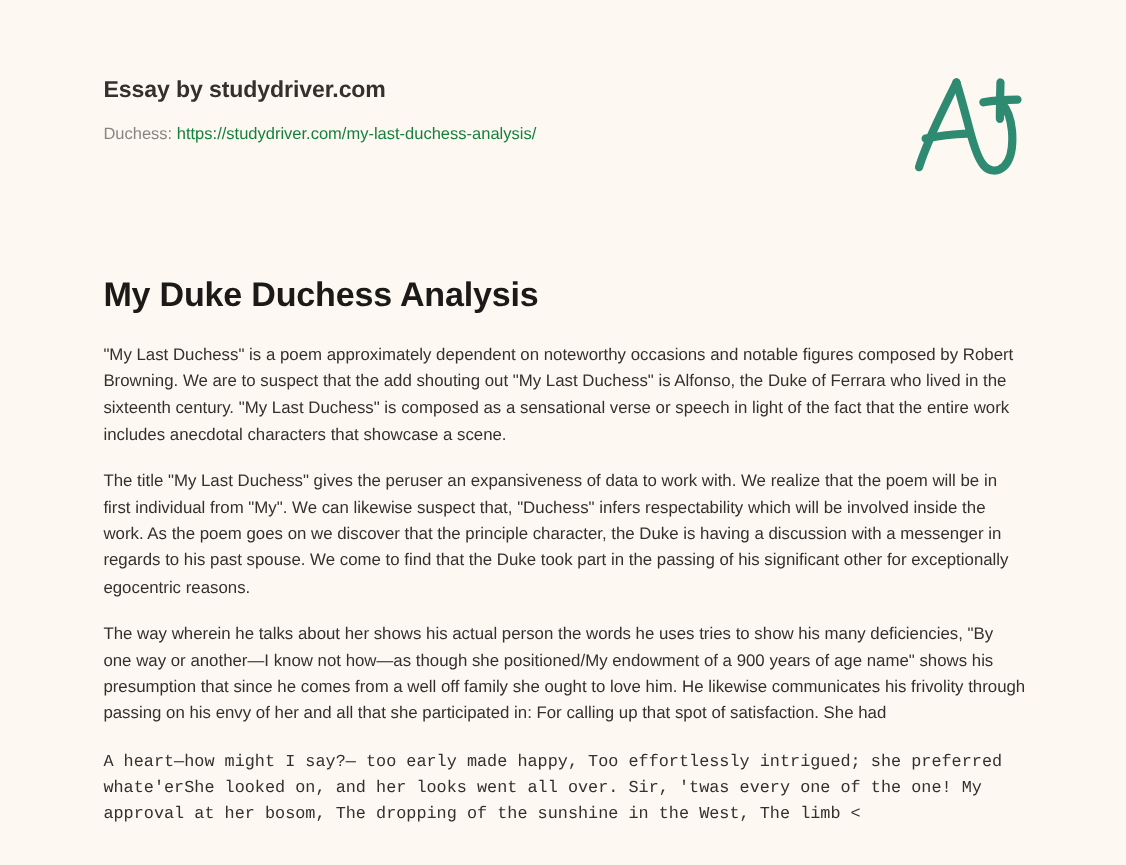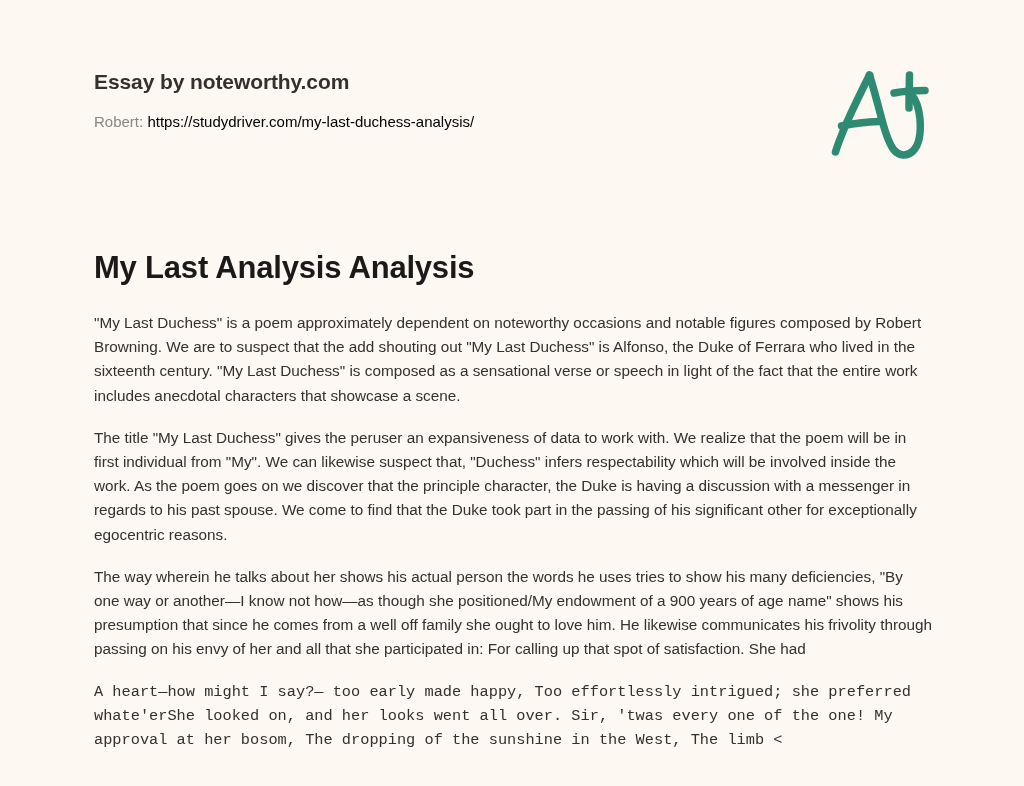--- a/index.html
+++ b/index.html
@@ -44,21 +44,21 @@
     font-size: 15px;
     line-height: 20px;
     white-space: nowrap;
   }
 
   .source-label {
     color: #8a8580;
   }
 
   .source-url {
-    color: #000000;
+    color: #15803d;
     text-decoration: none;
     cursor: pointer;
   }
 
   
   .logo {
     position: absolute;
     right: 84px;
     top: 62px;
     width: 116px;
@@ -103,23 +103,23 @@
     margin-bottom: 0;
     font-family: Liberation Mono, monospace;
   }
 </style>
 </head>
 <body>
 
 <div class="page">
 
   <div class="header">
-    <div class="essay-by">Essay by noteworthy.com</div>
+    <div class="essay-by">Essay by studydriver.com</div>
     <div class="source-line">
-      <span class="source-label">Robert:</span>
+      <span class="source-label">Duchess:</span>
       <span class="source-url">https://studydriver.com/my-last-duchess-analysis/</span>
     </div>
   </div>
 
   <div class="logo">
     <svg viewBox="0 0 116 108" xmlns="http://www.w3.org/2000/svg">
       <g fill="none" stroke="#2e8b72" stroke-linecap="round" stroke-linejoin="round">
 
         <path d="M45.5 13 C41 22, 31 42, 23 60 C17.5 73, 13.5 83, 11.5 90" stroke-width="7.5"></path>
 
@@ -129,21 +129,21 @@
 
         <path d="M17.5 64 C27 62, 42 60, 55.5 59.5" stroke-width="7.5"></path>
 
         <path d="M70 31 C78 29.5, 90 28.5, 101 28.5" stroke-width="7.5"></path>
 
         <path d="M85.5 13 C85.2 23, 85 36, 85 46" stroke-width="7.5"></path>
       </g>
     </svg>
   </div>
 
-  <h1 class="doc-title">My Last Analysis Analysis</h1>
+  <h1 class="doc-title">My Duke Duchess Analysis</h1>
 
   <div class="body-copy">
     <p>"My Last Duchess" is a poem approximately dependent on noteworthy occasions and notable figures composed by Robert Browning. We are to suspect that the add shouting out "My Last Duchess" is Alfonso, the Duke of Ferrara who lived in the sixteenth century. "My Last Duchess" is composed as a sensational verse or speech in light of the fact that the entire work includes anecdotal characters that showcase a scene.</p>
     <p>The title "My Last Duchess" gives the peruser an expansiveness of data to work with. We realize that the poem will be in first individual from "My". We can likewise suspect that, "Duchess" infers respectability which will be involved inside the work. As the poem goes on we discover that the principle character, the Duke is having a discussion with a messenger in regards to his past spouse. We come to find that the Duke took part in the passing of his significant other for exceptionally egocentric reasons.</p>
     <p>The way wherein he talks about her shows his actual person the words he uses tries to show his many deficiencies, "By one way or another—I know not how—as though she positioned/My endowment of a 900 years of age name" shows his presumption that since he comes from a well off family she ought to love him. He likewise communicates his frivolity through passing on his envy of her and all that she participated in: For calling up that spot of satisfaction. She had</p>
     <p>A heart—how might I say?— too early made happy, Too effortlessly intrigued; she preferred whate'erShe looked on, and her looks went all over. Sir, 'twas every one of the one! My approval at her bosom, The dropping of the sunshine in the West, The limb &lt;</p>
   </div>
 
 </div>
 

